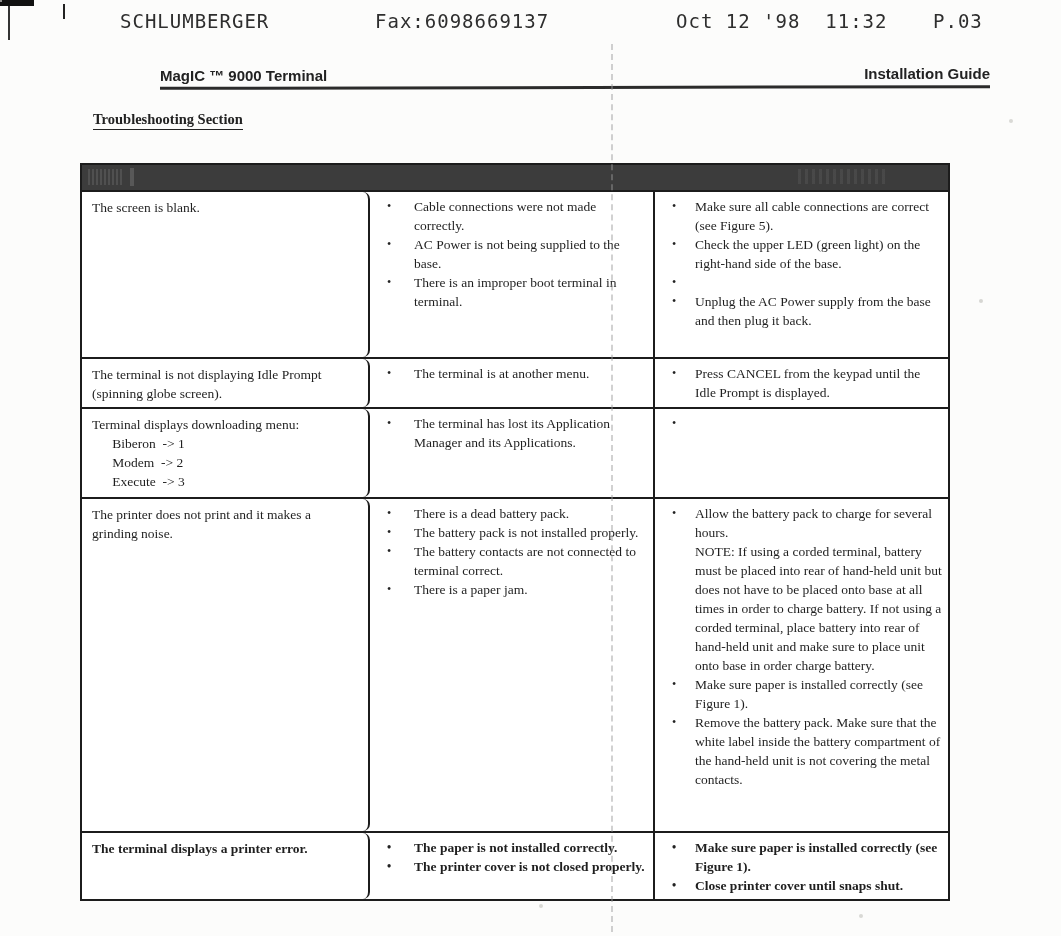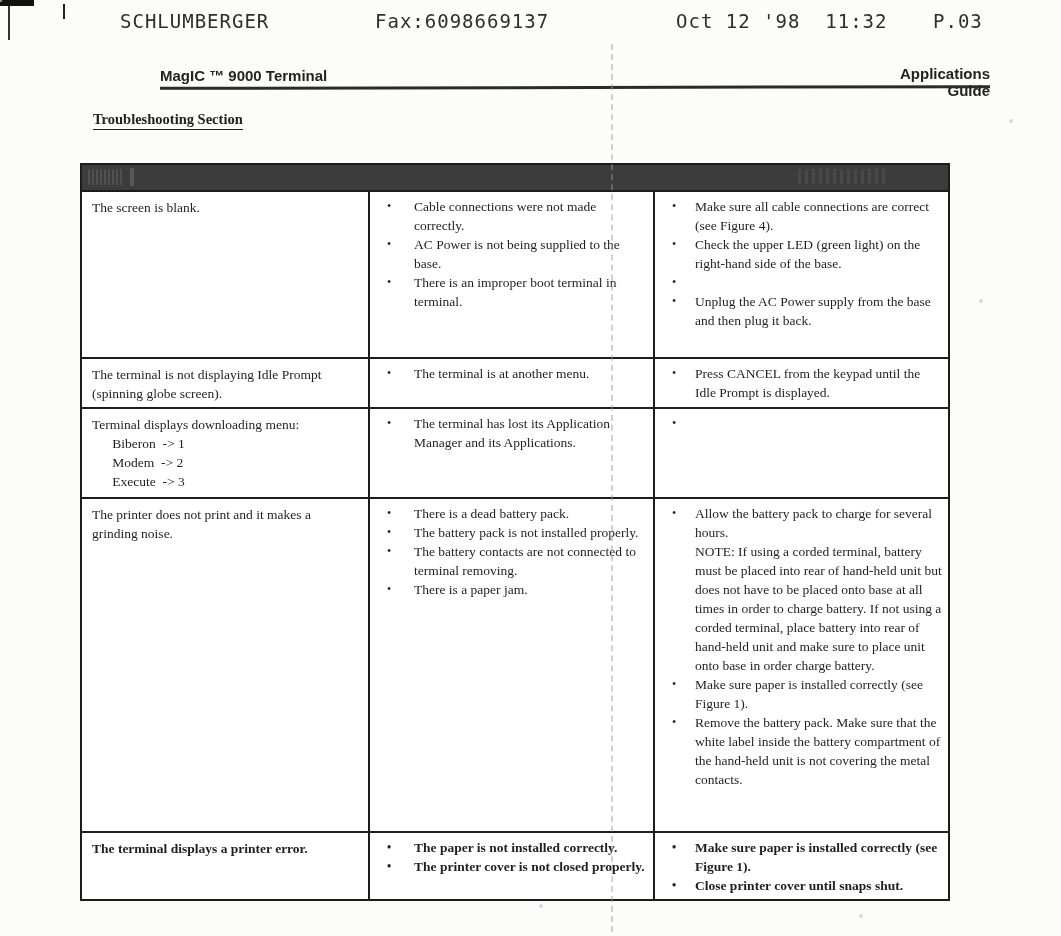--- a/index.html
+++ b/index.html
@@ -48,21 +48,21 @@
     border-bottom:2px solid #1c1c1c;}
   .ts-header-bar .smudge1{position:absolute;left:6px;top:4px;width:34px;height:16px;
     background:repeating-linear-gradient(90deg,#555 0 2px,#3c3c3c 2px 4px);opacity:.8;}
   .ts-header-bar .smudge2{position:absolute;left:48px;top:3px;width:4px;height:18px;background:#585858;}
   .ts-header-bar .smudge3{position:absolute;right:60px;top:4px;width:90px;height:15px;
     background:repeating-linear-gradient(90deg,#4e4e4e 0 3px,#3c3c3c 3px 7px);opacity:.7;}
   .ts-row{display:flex;border-bottom:2px solid #1c1c1c;box-sizing:border-box;}
   .ts-row:last-child{border-bottom:none;}
   .cell{box-sizing:border-box;font-size:13.5px;line-height:19px;}
   .cell-problem{width:288px;border-right:2px solid #1c1c1c;padding:6px 10px 4px 10px;
-    white-space:pre-line;}
+    white-space:pre-line;border-radius:7px;}
   .cell-causes{width:285px;border-right:2px solid #1c1c1c;padding:5px 6px 4px 0;}
   .cell-solutions{width:293px;padding:5px 6px 4px 0;}
   .bullet-item{display:flex;align-items:flex-start;}
   .bullet{width:14px;text-align:center;flex:0 0 auto;margin-left:12px;font-size:12px;color:#222;}
   .btext{flex:1;margin-left:18px;white-space:pre-line;}
   .cell-solutions .btext{margin-left:14px;}
   
   .row-1{min-height:167px;}
   .row-2{min-height:39px;}
   .row-3{min-height:90px;}
@@ -79,21 +79,21 @@
 <div class="specks"></div>
 
 <div class="fax-line">
   <span class="fax-sender">SCHLUMBERGER</span>
   <span class="fax-number">Fax:6098669137</span>
   <span class="fax-datetime">Oct 12 '98  11:32</span>
   <span class="fax-page">P.03</span>
 </div>
 
 <div class="doc-title-left">MagIC ™ 9000  Terminal</div>
-<div class="doc-title-right">Applications Guide</div>
+<div class="doc-title-right">Installation Guide</div>
 <div class="header-rule"></div>
 
 <div class="section-title">Troubleshooting Section</div>
 
 <div class="ts-table">
   <div class="ts-header-bar">
     <div class="smudge1"></div>
     <div class="smudge2"></div>
     <div class="smudge3"></div>
   </div>
@@ -110,21 +110,21 @@
         <span class="btext">AC Power is not being supplied to the base.</span>
       </div>
       <div class="bullet-item">
         <span class="bullet">•</span>
         <span class="btext">There is an improper boot terminal in terminal.</span>
       </div>
     </div>
     <div class="cell cell-solutions">
       <div class="bullet-item">
         <span class="bullet">•</span>
-        <span class="btext">Make sure all cable connections are correct (see Figure 4).</span>
+        <span class="btext">Make sure all cable connections are correct (see Figure 5).</span>
       </div>
       <div class="bullet-item">
         <span class="bullet">•</span>
         <span class="btext">Check the upper LED (green light) on the right-hand side of the base.</span>
       </div>
       <div class="bullet-item">
         <span class="bullet">•</span>
       </div>
       <div class="bullet-item">
         <span class="bullet">•</span>
@@ -173,21 +173,21 @@
       <div class="bullet-item">
         <span class="bullet">•</span>
         <span class="btext">There is a dead battery pack.</span>
       </div>
       <div class="bullet-item">
         <span class="bullet">•</span>
         <span class="btext">The battery pack is not installed properly.</span>
       </div>
       <div class="bullet-item">
         <span class="bullet">•</span>
-        <span class="btext">The battery contacts are not connected to terminal removing.</span>
+        <span class="btext">The battery contacts are not connected to terminal correct.</span>
       </div>
       <div class="bullet-item">
         <span class="bullet">•</span>
         <span class="btext">There is a paper jam.</span>
       </div>
     </div>
     <div class="cell cell-solutions">
       <div class="bullet-item">
         <span class="bullet">•</span>
         <span class="btext">Allow the battery pack to charge for several hours.

